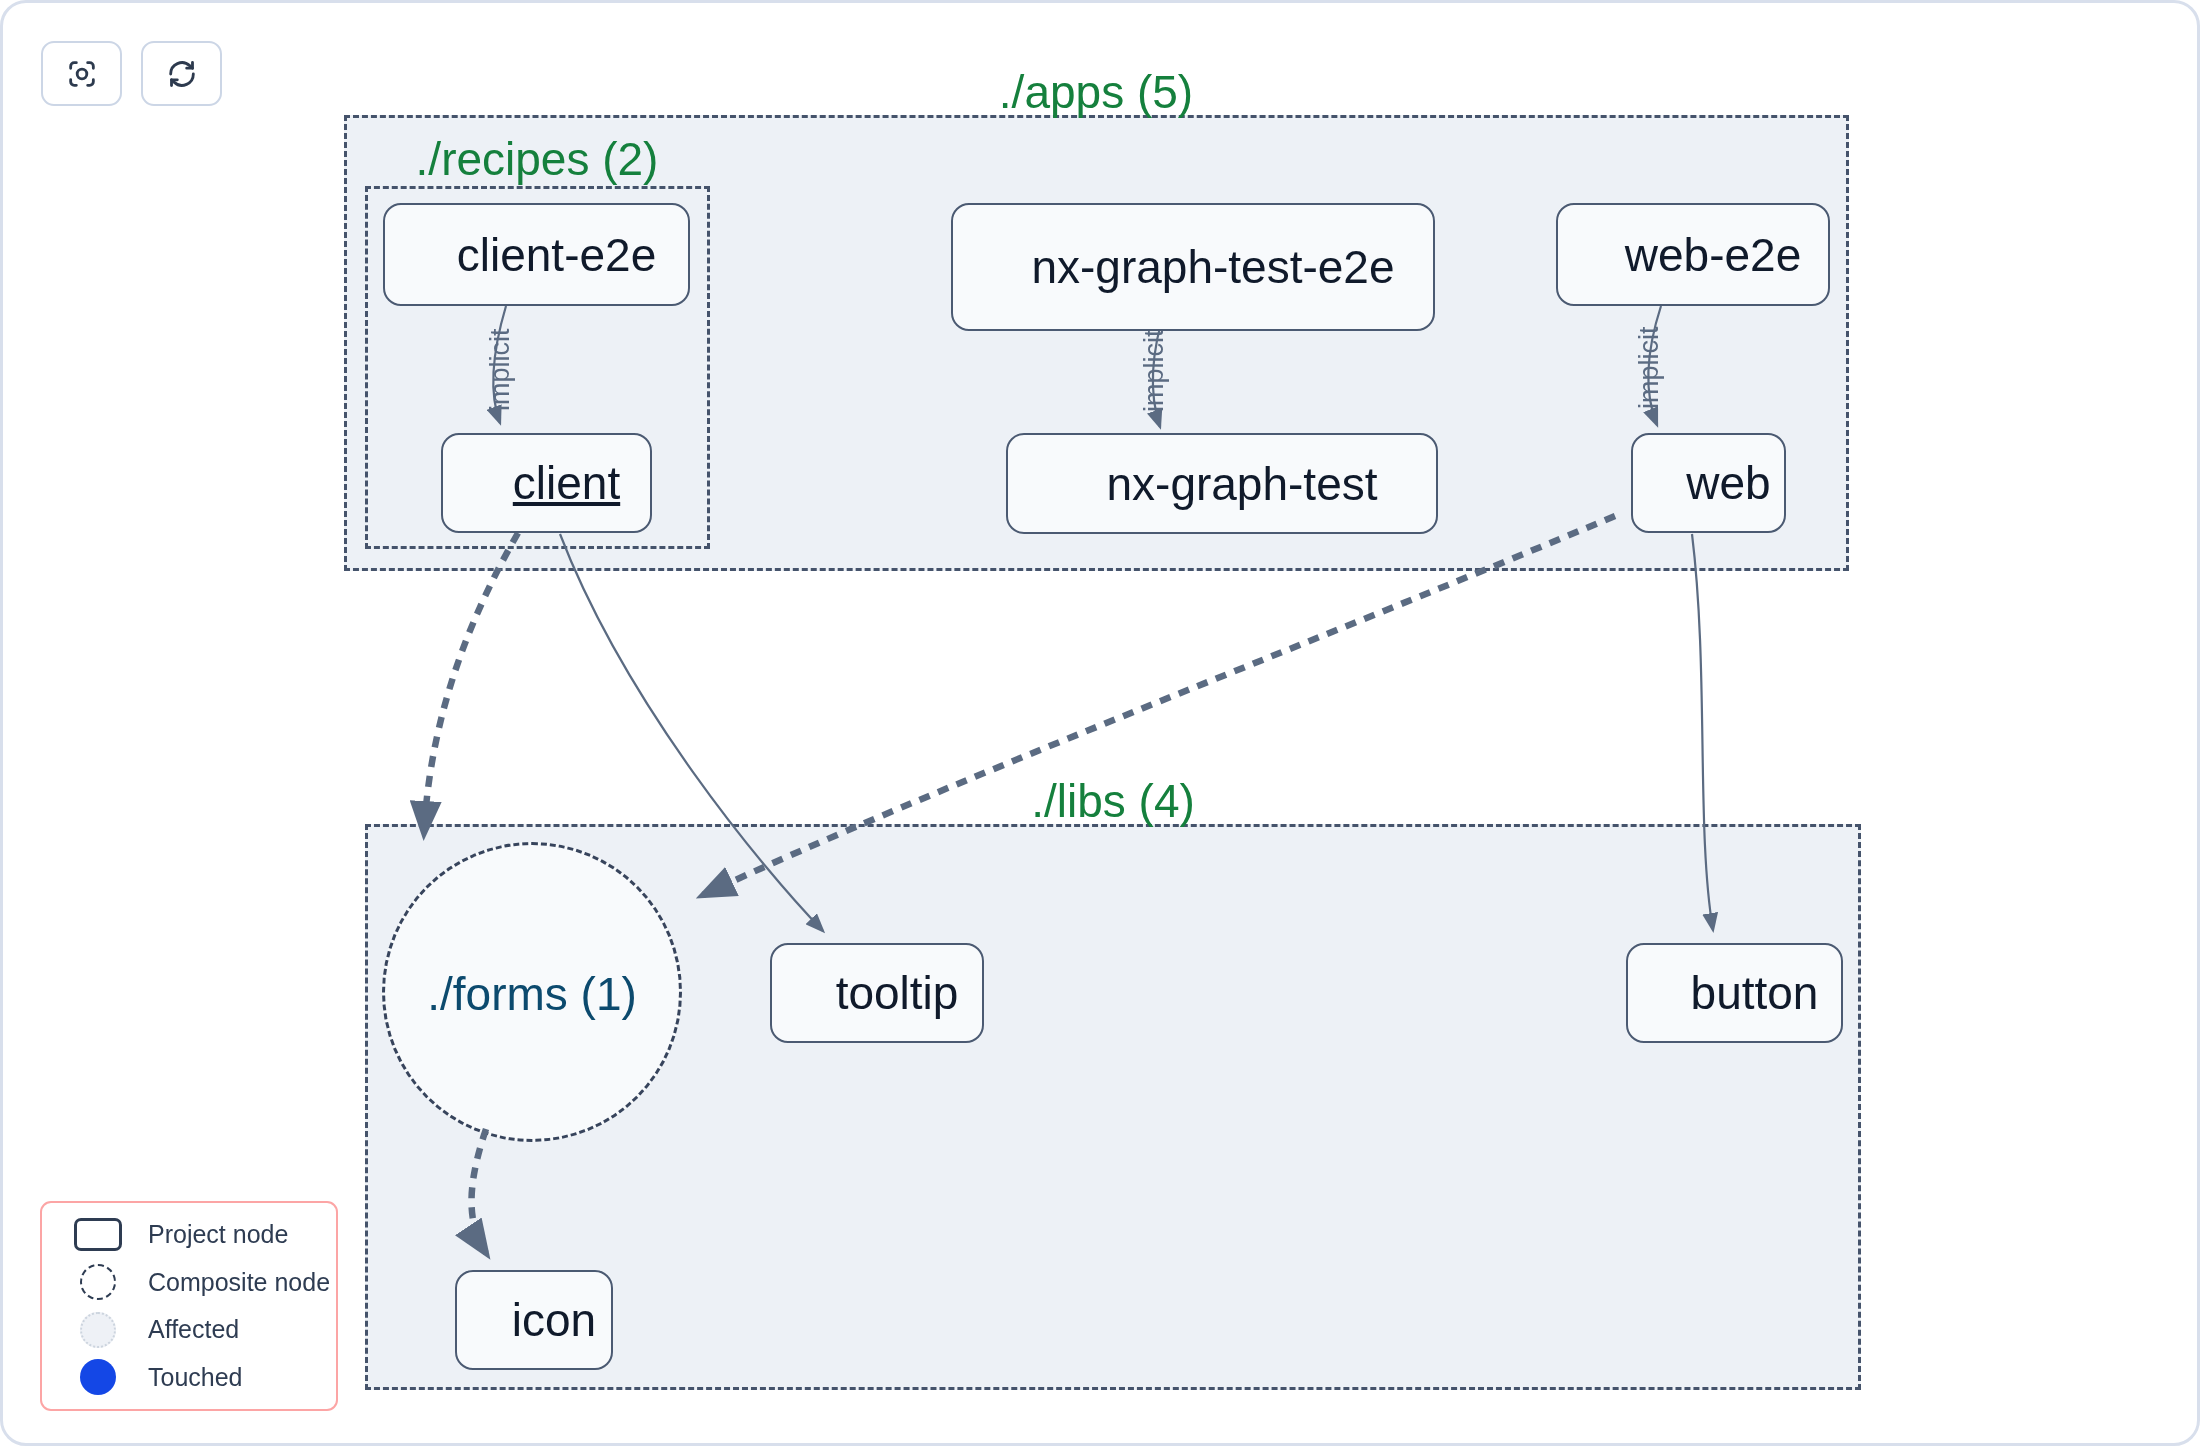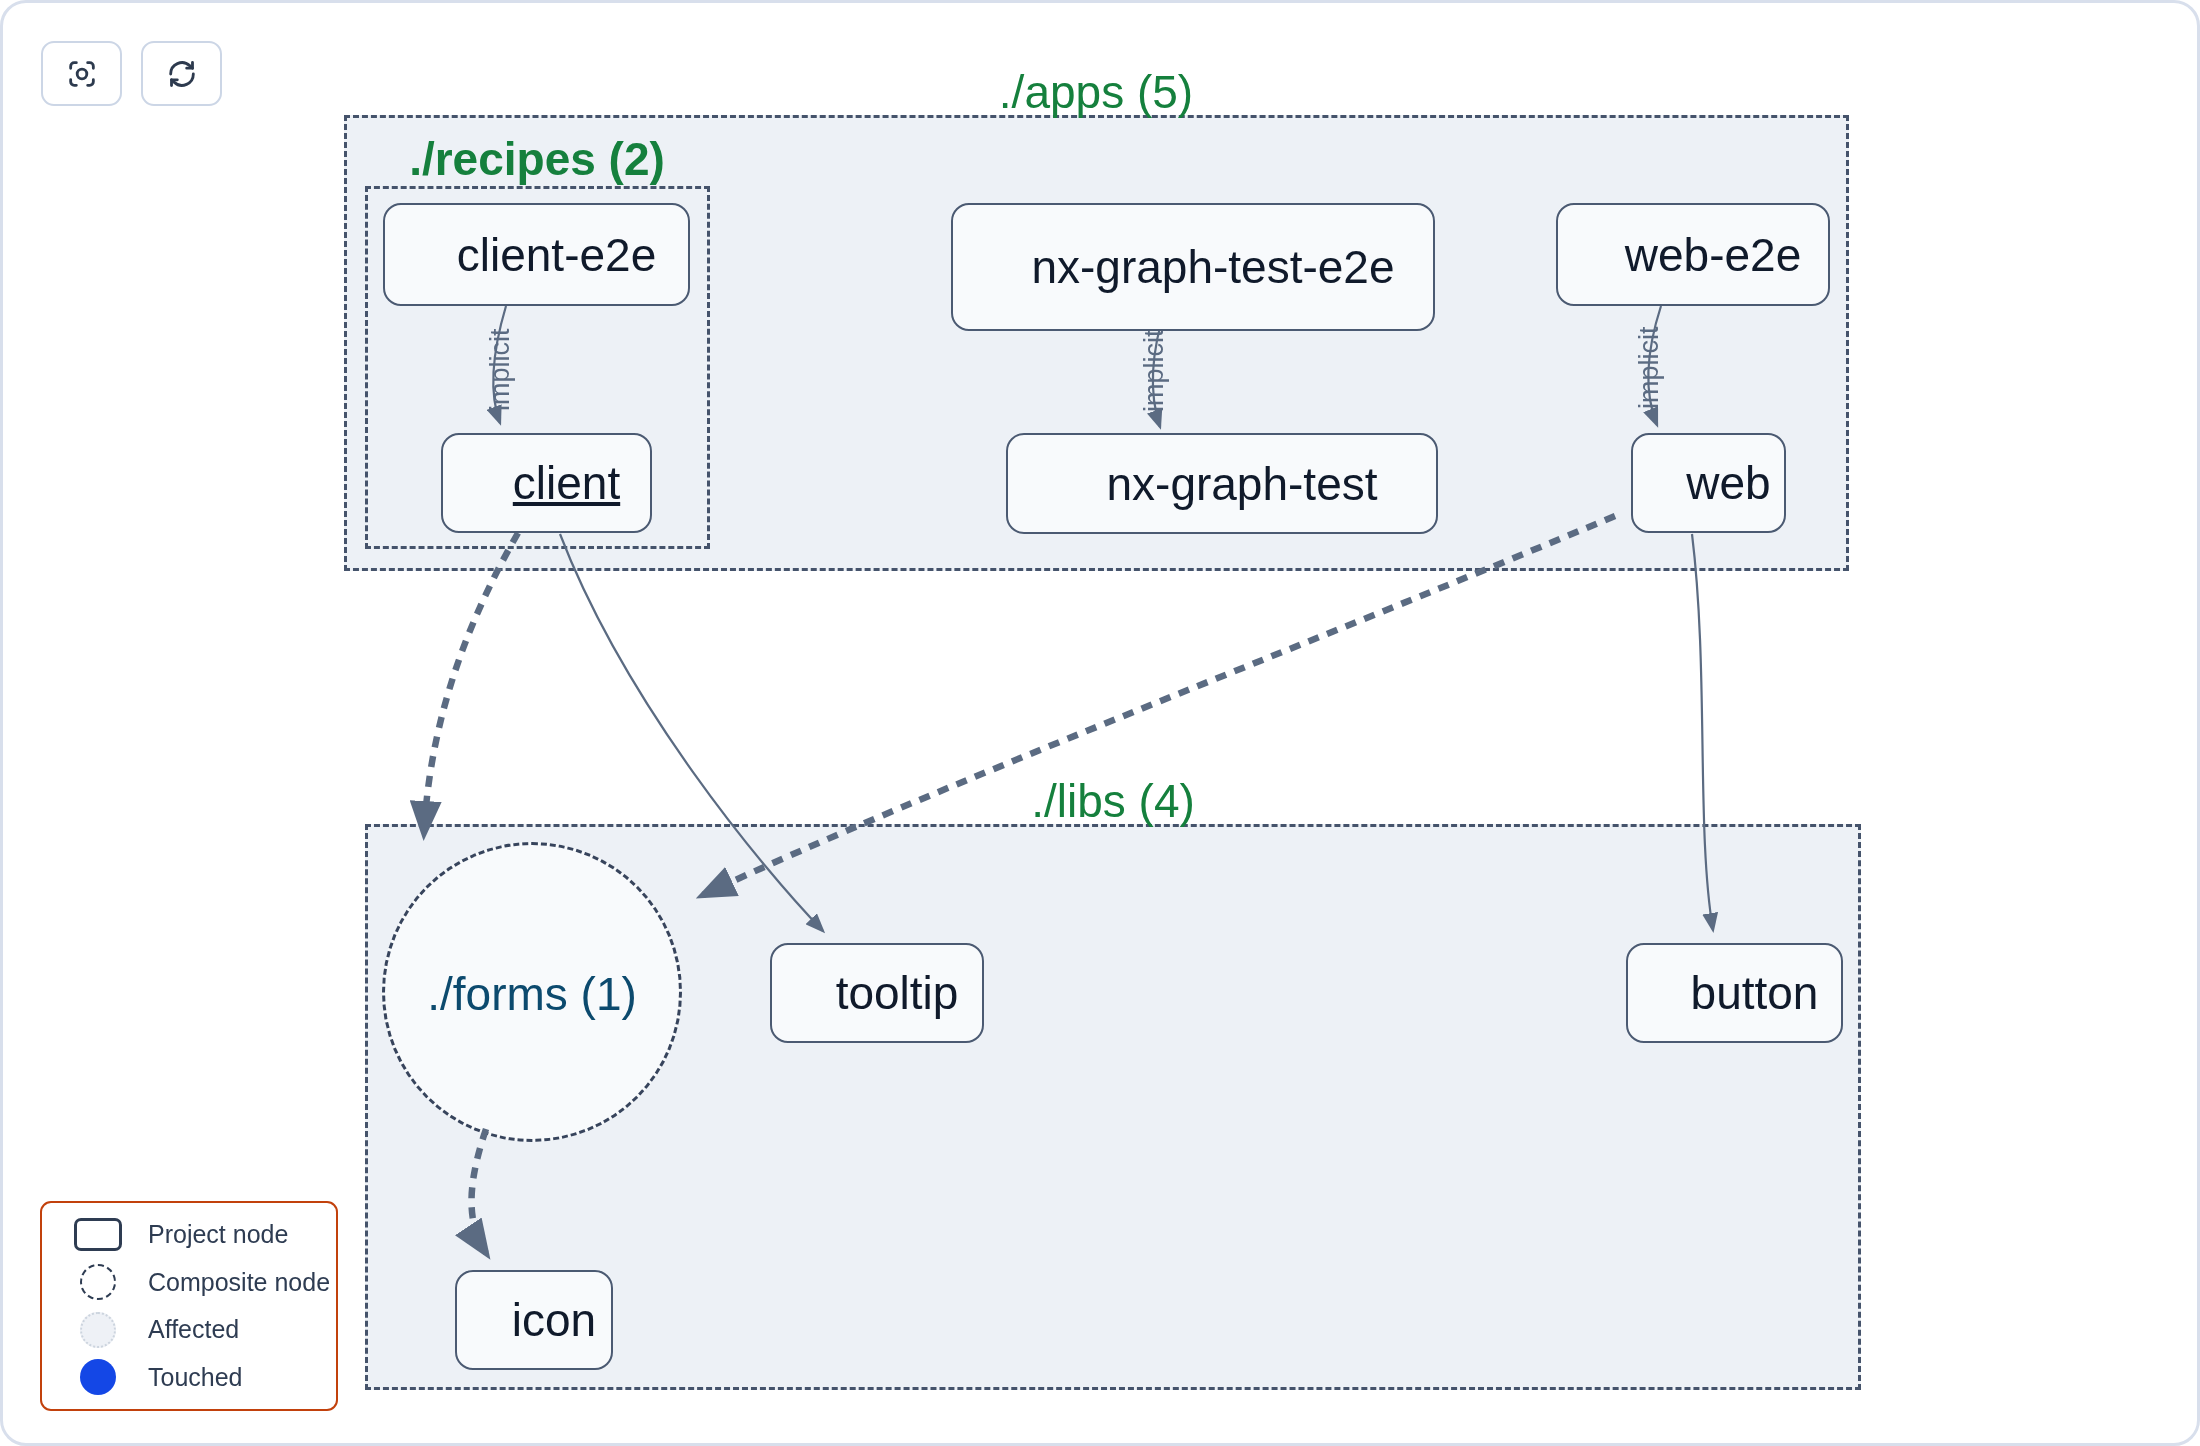--- a/index.html
+++ b/index.html
@@ -38,21 +38,21 @@
   
   .toolbar{position:absolute;left:38px;top:38px;display:flex;gap:19px;z-index:8;}
   .tool-btn{
     width:81px;height:65px;background:#fff;border:2px solid #ccd6e6;border-radius:13px;
     display:flex;align-items:center;justify-content:center;cursor:pointer;padding:0;
   }
   .tool-btn svg{width:34px;height:34px;stroke:#2d3a4e;fill:none;stroke-width:2;stroke-linecap:round;stroke-linejoin:round;}
   
   .legend{
     position:absolute;left:37px;top:1198px;width:298px;height:210px;background:#fff;
-    border:2px solid #c2410c;border-radius:11px;z-index:8;
+    border:2px solid #fca5a5;border-radius:11px;z-index:8;
     display:flex;flex-direction:column;justify-content:center;padding:8px 0;
   }
   .legend-row{display:flex;align-items:center;height:48px;padding-left:26px;}
   .legend-swatch{width:60px;display:flex;align-items:center;justify-content:center;flex:0 0 60px;}
   .legend-label{font-size:25px;color:#2e3c52;margin-left:20px;white-space:nowrap;}
   .sw-project{width:48px;height:33px;border:3px solid #2e3c52;border-radius:7px;background:#fff;}
   .sw-composite{width:36px;height:36px;border:2.5px dashed #2e3c52;border-radius:50%;background:#fff;}
   .sw-affected{width:36px;height:36px;border:2.5px dotted #ccd4de;border-radius:50%;background:#eef1f6;}
   .sw-touched{width:36px;height:36px;border-radius:50%;}
 </style>
@@ -87,21 +87,21 @@
 
     <path class="edge-thin" d="M 557,531 C 622,700 760,866 820,928" marker-end="url(#arrow-thin)"></path>
     <path class="edge-thin" d="M 1689,531 C 1706,670 1693,826 1710,927" marker-end="url(#arrow-thin)"></path>
 
     <text class="edge-label" transform="translate(506,408) rotate(-90)">implicit</text>
     <text class="edge-label" transform="translate(1160,409) rotate(-90)">implicit</text>
     <text class="edge-label" transform="translate(1655,406) rotate(-90)">implicit</text>
   </svg>
 
   <div class="group-title" style="left:1093px;top:89px;">./apps (5)</div>
-  <div class="group-title" style="left:534px;top:156px;font-weight:bold;">./recipes (2)</div>
+  <div class="group-title" style="left:534px;top:156px;">./recipes (2)</div>
   <div class="group-title" style="left:1110px;top:798px;">./libs (4)</div>
   <div class="composite-label" style="left:529px;top:991px;">./forms (1)</div>
 
   <div class="node" style="left:380px;top:200px;width:307px;height:103px;">client-e2e</div>
   <div class="node" style="left:948px;top:200px;width:484px;height:128px;">nx-graph-test-e2e</div>
   <div class="node" style="left:1553px;top:200px;width:274px;height:103px;">web-e2e</div>
   <div class="node" style="left:438px;top:430px;width:211px;height:100px;text-decoration:underline;">client</div>
   <div class="node" style="left:1003px;top:430px;width:432px;height:101px;">nx-graph-test</div>
   <div class="node" style="left:1628px;top:430px;width:155px;height:100px;">web</div>
   <div class="node" style="left:767px;top:940px;width:214px;height:100px;">tooltip</div>

